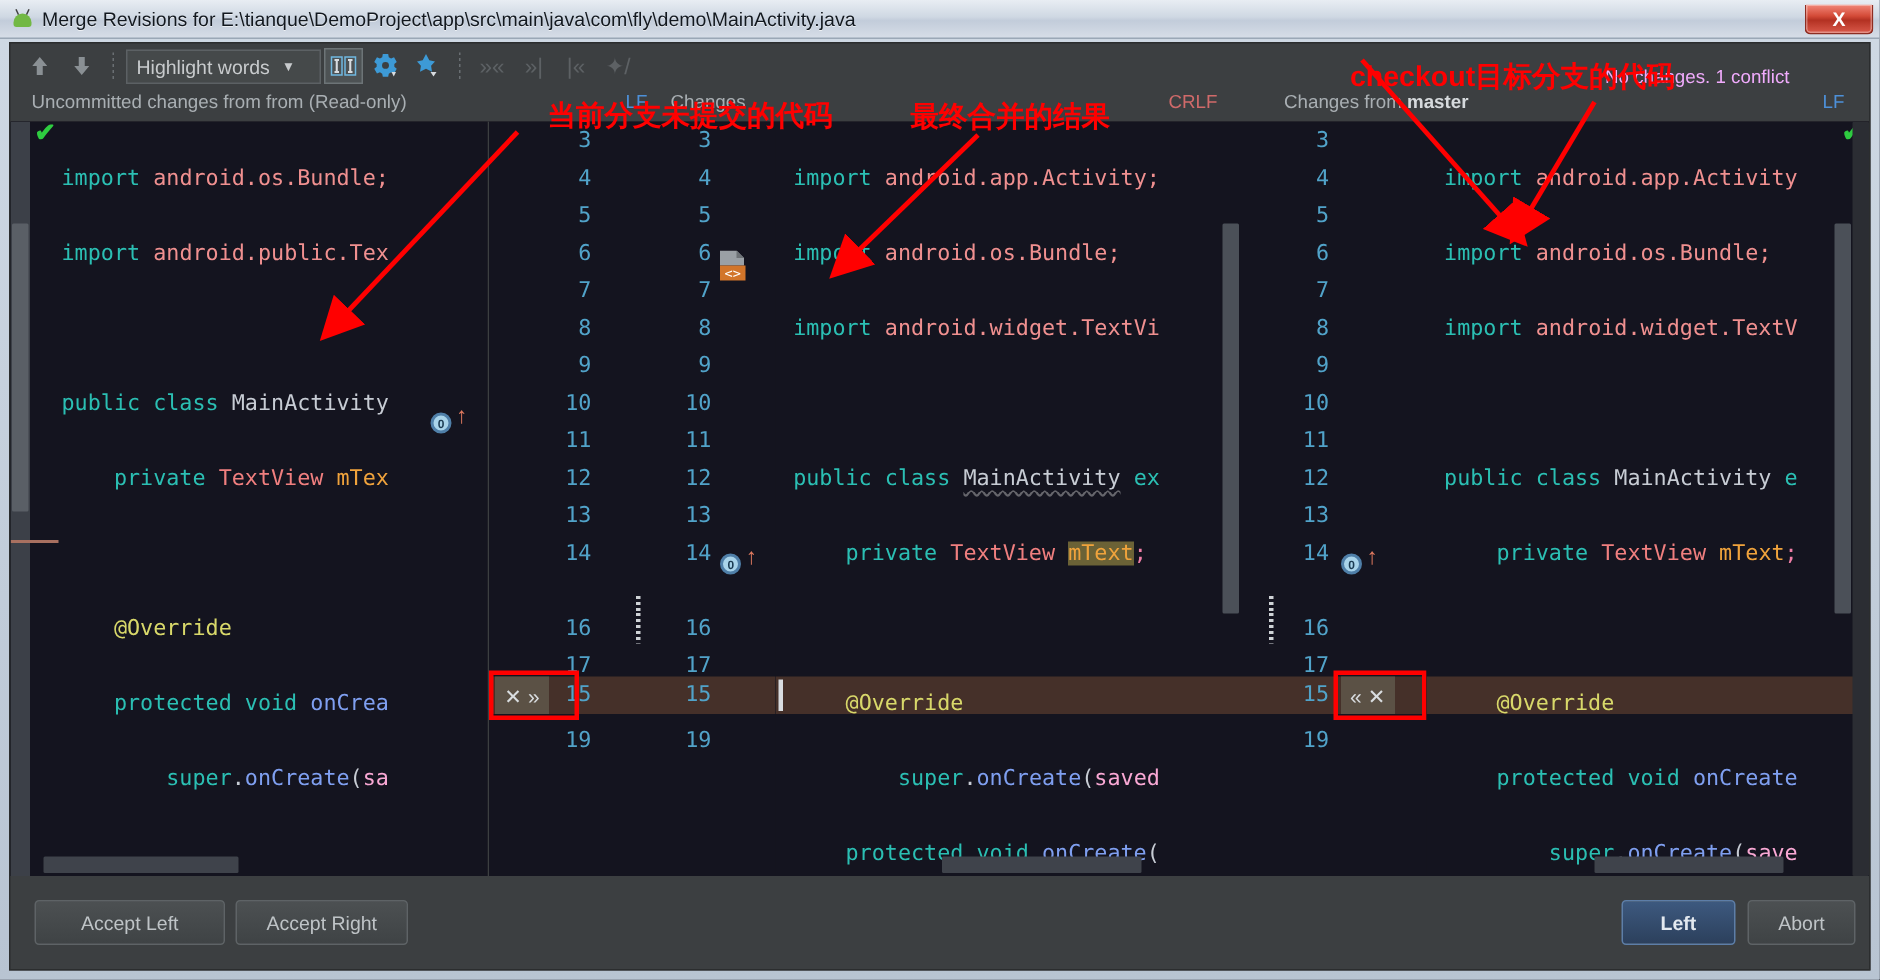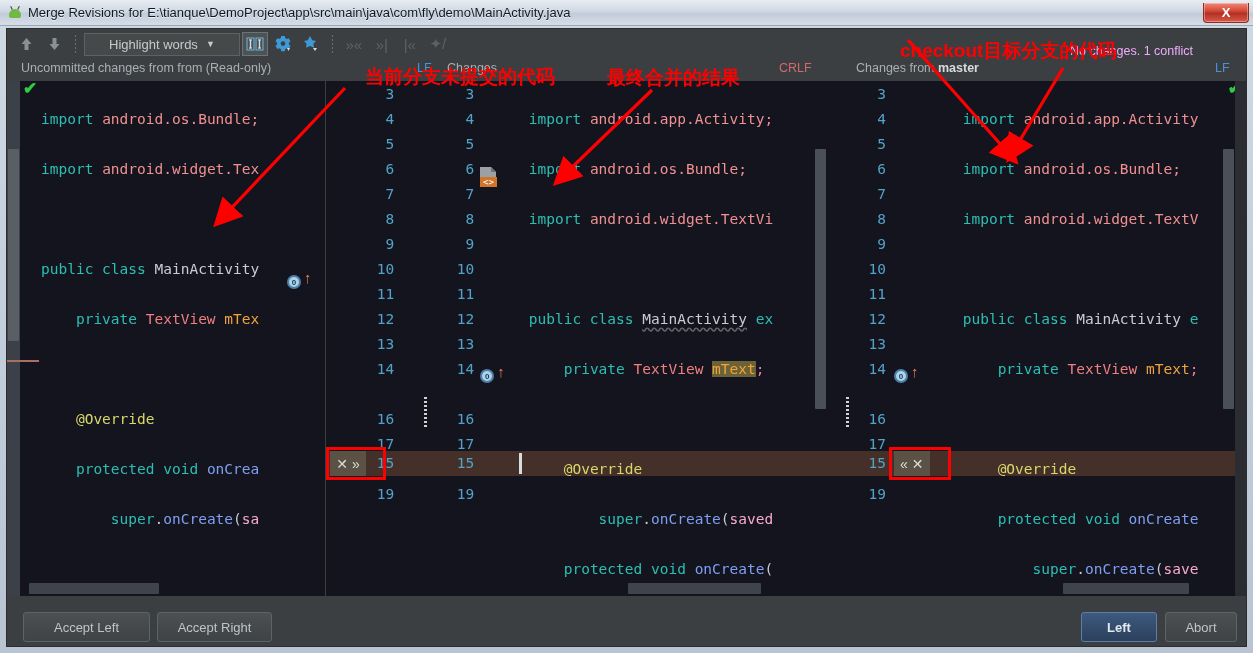--- a/index.html
+++ b/index.html
@@ -34,21 +34,21 @@
   #dialog { position:absolute; left:6px; top:28px; width:1241px; height:619px;
       background:#3c3f41; border:1px solid #2b2d2e; display:flex; flex-direction:column; }
 
   
   #toolbar { height:30px; display:flex; align-items:center; padding:0 6px; gap:2px;
       position:relative; flex:0 0 auto; }
   .tb-btn { width:26px; height:24px; display:flex; align-items:center; justify-content:center;
       color:#9aa0a6; font-size:15px; }
   .tb-sep { width:1px; height:18px; margin:0 6px;
       background:repeating-linear-gradient(#6a6f73 0 2px, transparent 2px 4px); }
-  #hl-select { height:23px; min-width:130px; padding:0 24px; display:flex; align-items:center;
+  #hl-select { height:23px; min-width:130px; padding:0 6px; display:flex; align-items:center;
       gap:8px; background:#45494a; border:1px solid #5c6164; color:#c8cbcd; font-size:13px; }
   #hl-select .cv { font-size:9px; }
   .tb-icon-box { width:26px; height:24px; display:flex; align-items:center; justify-content:center;}
   .tb-icon-box.sel { background:#4d5254; border:1px solid #6d7477; }
   .disabled { opacity:.35; }
 
   
   #hdrrow { height:22px; position:relative; flex:0 0 auto; font-size:12.5px; color:#a9afb3; }
   #hdrrow .h { position:absolute; top:2px; white-space:nowrap; }
   #hdrrow .lf { color:#4d90d8; }
@@ -99,21 +99,21 @@
   .checkmark { position:absolute; color:#2ecc40; font-size:17px; font-weight:bold; }
   .bkmk { position:absolute; width:14px; height:14px; border-radius:50%;
       background:#a9d4ea; border:2px solid #4f7fa8; display:flex;align-items:center;
       justify-content:center; font-size:8px; color:#1b3b52; font-weight:bold;}
   .uparrow { position:absolute; color:#e07a5f; font-size:15px; line-height:1; }
   .foldicon { position:absolute; width:24px; height:22px; }
   .dots { position:absolute; width:3px;
       background:repeating-linear-gradient(#cfd3d6 0 2px, transparent 2px 4px); }
 
   
-  #bottom { height:50px; flex:0 0 auto; position:relative; }
+  #bottom { height:62px; flex:0 0 auto; position:relative; }
   .btn { position:absolute; height:30px; border:1px solid #5e6366; border-radius:3px;
       background:linear-gradient(#4c5052,#3f4345); color:#bfc4c7; font-size:13px;
       display:flex; align-items:center; justify-content:center; padding:0 14px; }
   .btn.primary { background:linear-gradient(#3e5a80,#2d4karbon); }
   .btn.primary { background:linear-gradient(#3d597f,#2c405c); border-color:#5d7ea8;
       color:#e3e9ef; font-weight:bold; }
 
   
   .anno { position:absolute; color:#ff0000; font-size:19px; font-weight:bold;
       font-family:"Liberation Serif", serif; white-space:nowrap; }
@@ -197,21 +197,21 @@
     <div id="editors">
 
       <div class="pane pane-left">
         <div class="scrolltrack-l" style="top:0; height:100%;"></div>
         <div class="vscroll" style="left:1px; top:68px; height:192px; background:#5a5f66;"></div>
         <div class="chgbar" style="left:0px; top:279px; height:3px; width:32px; height:2px; background:#a87060;"></div>
         <div class="checkmark" style="left:16px; top:-3px;">✔</div>
 
         <div class="code" style="left:34px; top:1px;">
 <div class="row"><span class="kw">import</span> <span class="pkg">android.os.Bundle;</span></div>
-<div class="row"><span class="kw">import</span> <span class="pkg">android.widget.Tex</span></div>
+<div class="row"><span class="kw">import</span> <span class="pkg">android.public.Tex</span></div>
 <div class="row"></div>
 <div class="row"><span class="kw">public class</span> <span class="pl">MainActivity</span></div>
 <div class="row">    <span class="kw">private</span> <span class="cls">TextView</span> <span class="fld">mTex</span></div>
 <div class="row"></div>
 <div class="row">    <span class="ann">@Override</span></div>
 <div class="row">    <span class="kw">protected void</span> <span class="mth">onCrea</span></div>
 <div class="row">        <span class="kw">super</span><span class="pl">.</span><span class="mth">onCreate</span><span class="pl">(</span><span class="gry">sa</span></div>
 
 
 

